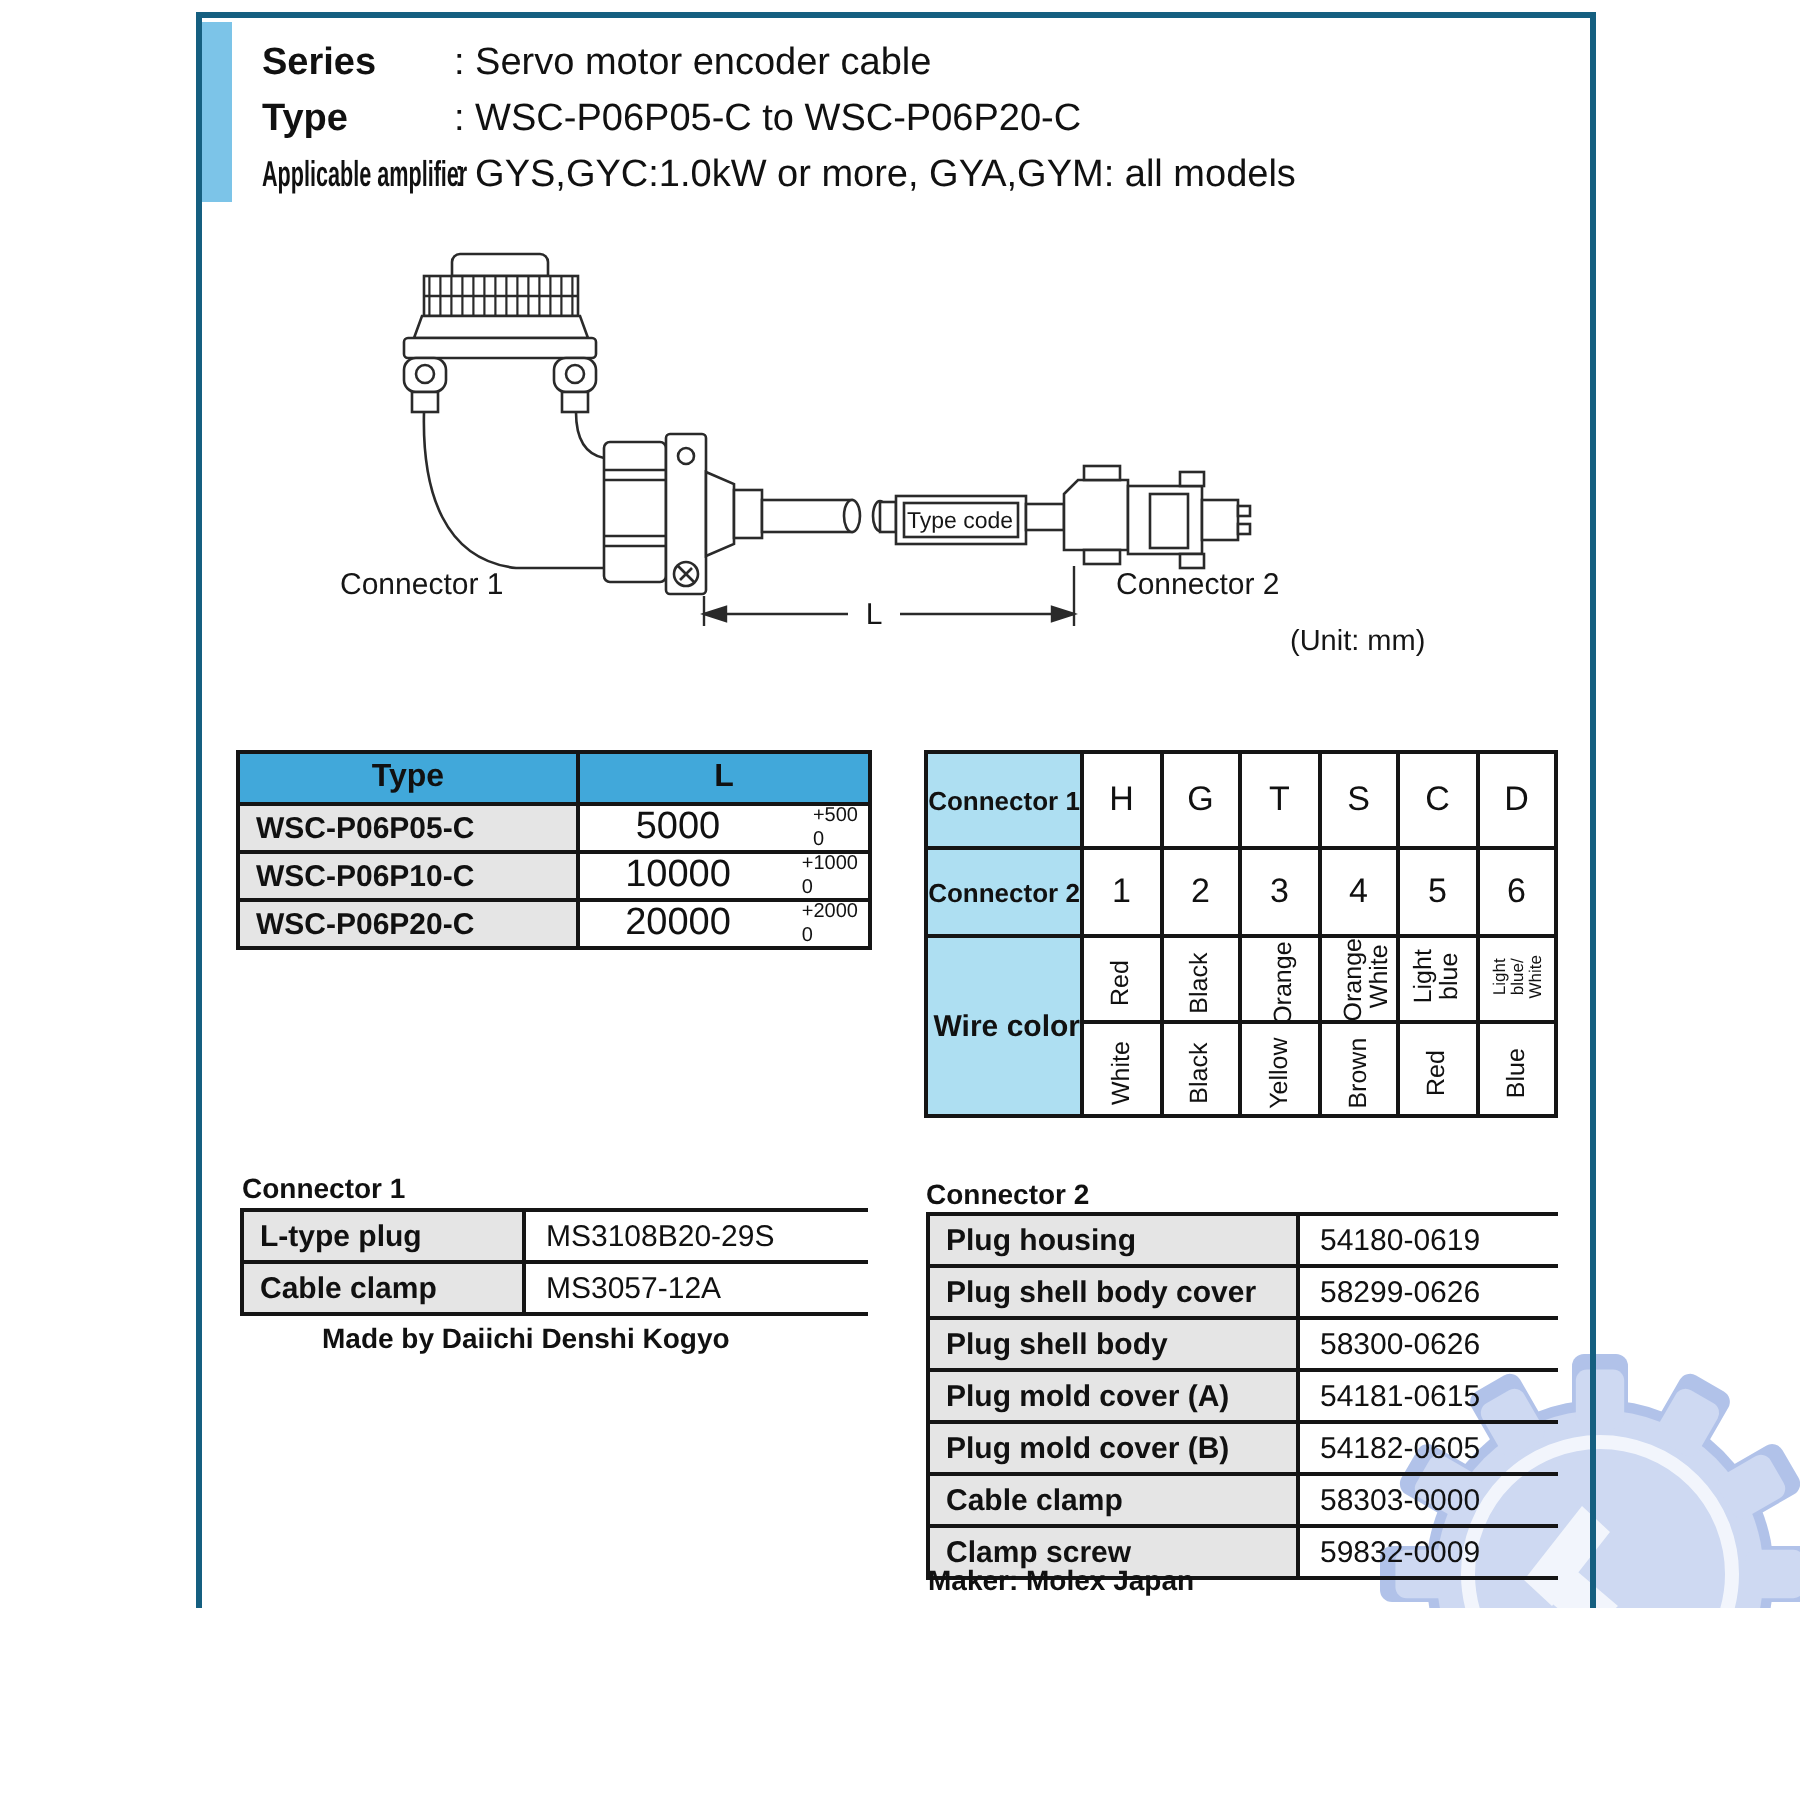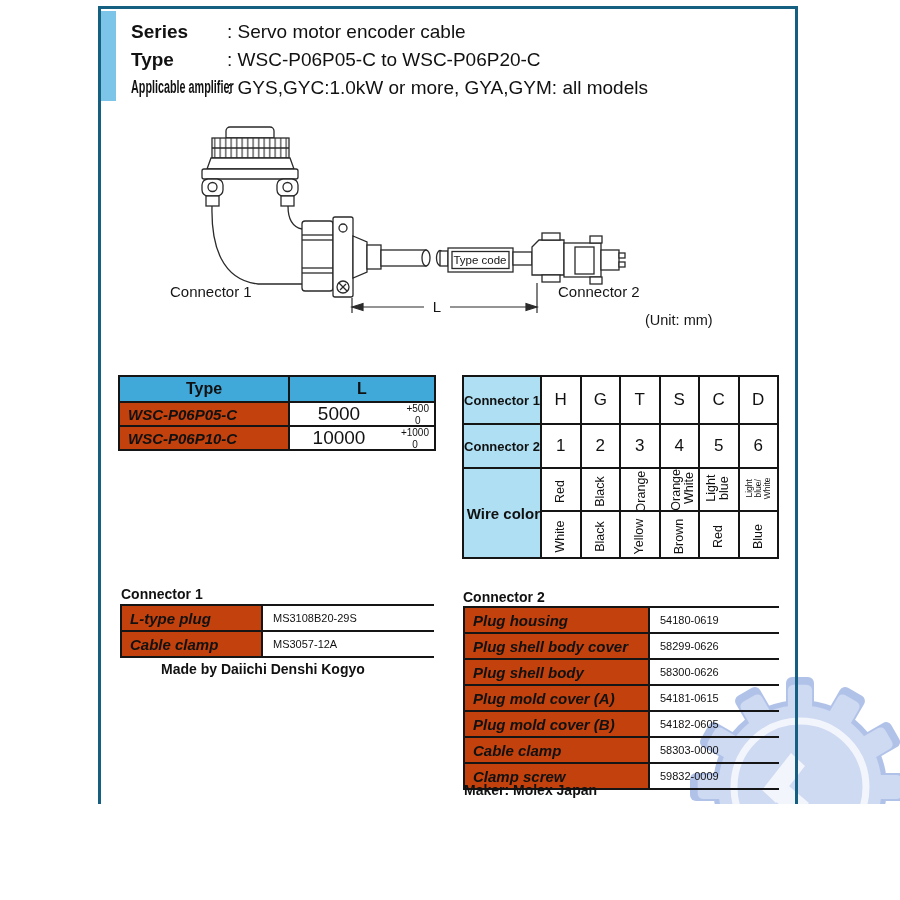--- a/index.html
+++ b/index.html
@@ -11,41 +11,41 @@
   .accent-bar{position:absolute;left:101px;top:11px;width:15px;height:90px;background:#7cc4e8;z-index:2;}
   
   .hdr-label{position:absolute;left:131px;font-size:19px;font-weight:bold;white-space:nowrap;z-index:2;}
   .hdr-label.condensed{font-size:18px;}
   .hdr-label.condensed .sqz{display:inline-block;transform:scaleX(0.60);transform-origin:left center;white-space:nowrap;}
   .hdr-value{position:absolute;left:227px;font-size:19px;white-space:nowrap;z-index:2;}
   
   table{border-collapse:collapse;position:absolute;z-index:2;table-layout:fixed;}
   .grid td{border:2px solid #151515;text-align:center;vertical-align:middle;padding:0;overflow:hidden;}
   .grid{border:2.5px solid #151515;}
-  td.blue{background:#c2410c;font-weight:bold;font-style:italic;}
+  td.blue{background:#e5e5e5;font-weight:bold;}
   
   .len-table td.typecell{text-align:left;padding-left:8px;font-size:15px;}
   .len-table .hdrrow td{background:#41a8da;font-weight:bold;font-size:16px;height:24px;}
   .len-table .lcell{position:relative;font-size:19px;}
   .len-table .lnum{display:block;padding-right:46px;}
   .tol{position:absolute;right:5px;top:50%;transform:translateY(-50%);
-       font-size:10px;line-height:1.15;text-align:center;font-weight:normal;}
+       font-size:10px;line-height:1.15;text-align:left;font-weight:normal;}
   
   .wire-table td{font-size:17px;}
   .wire-table td.lab{font-size:13px;font-weight:bold;background:#aedff2;}
   .wire-table td.wlab{font-size:15px;text-align:right;}
   .vtext{display:inline-block;transform:rotate(-90deg);white-space:pre-line;
          font-size:12.5px;line-height:1.05;text-align:center;}
   .vsmall{font-size:8.5px;}
   
   .parts{border:none;}
   .parts td{height:22px;vertical-align:middle;margin-top:14px;}
   .parts td.blue{border:2px solid #151515;font-size:15px;padding:0 0 0 8px;text-align:left;}
   .parts td.val{border-top:2px solid #151515;border-bottom:2px solid #151515;border-right:none;
-                font-size:11px;padding-left:10px;text-align:left;}
+                font-size:15px;padding-left:10px;text-align:left;}
   .sec-title{position:absolute;font-size:14px;font-weight:bold;z-index:2;}
   .note{position:absolute;font-size:14px;font-weight:bold;z-index:2;}
   
   .diagram{position:absolute;left:100px;top:110px;z-index:2;}
   .watermark{position:absolute;left:687px;top:674px;z-index:1;}
   svg text{font-family:"Liberation Sans",sans-serif;fill:#161616;}
 </style>
 </head>
 <body>
 
@@ -196,20 +196,27 @@
         <span class="tol"><span>+500</span><br><span>0</span></span>
       </td>
     </tr>
     <tr style="height:23px;">
       <td class="blue typecell">WSC-P06P10-C</td>
       <td class="lcell">
         <span class="lnum">10000</span>
         <span class="tol"><span>+1000</span><br><span>0</span></span>
       </td>
     </tr>
+    <tr style="height:23px;">
+      <td class="blue typecell">WSC-P06P20-C</td>
+      <td class="lcell">
+        <span class="lnum">20000</span>
+        <span class="tol"><span>+2000</span><br><span>0</span></span>
+      </td>
+    </tr>
   </tbody>
     </table>
 
   <table class="grid wire-table" style="left:462px;top:375px;width:315px;">
     <colgroup>
         <col style="width:78px">
         <col style="width:39.5px">
         <col style="width:39.5px">
         <col style="width:39.5px">
         <col style="width:39.5px">

